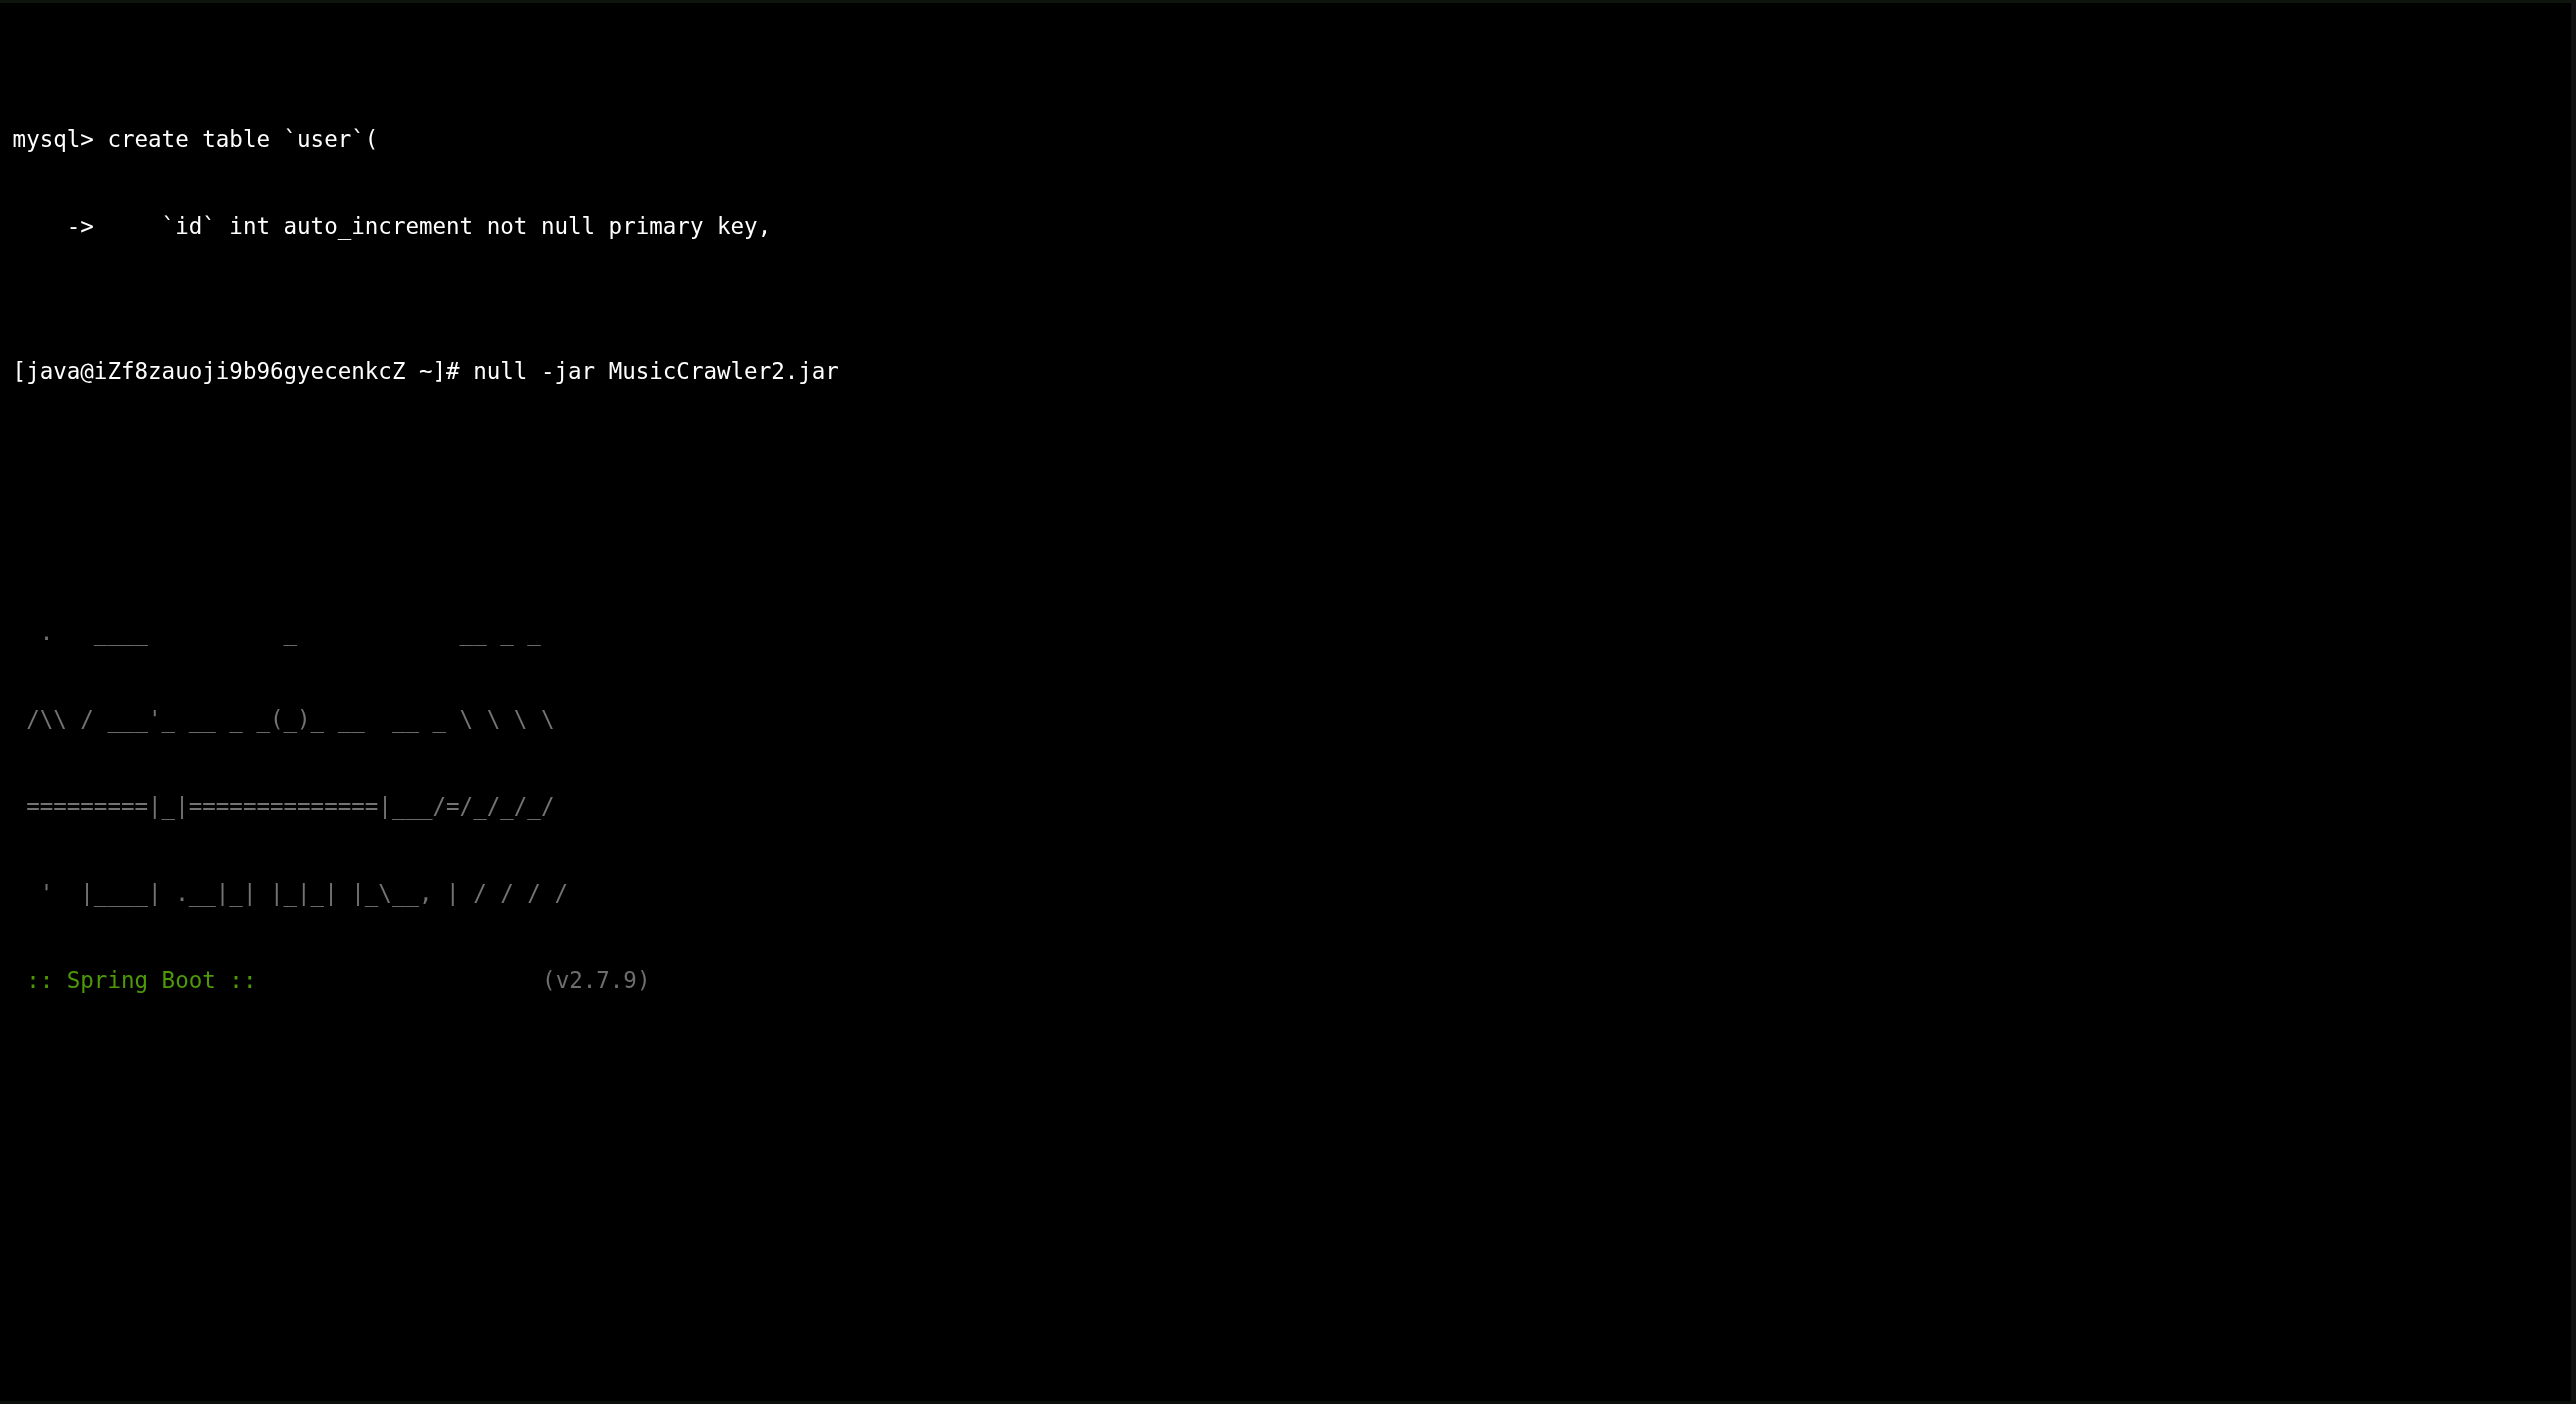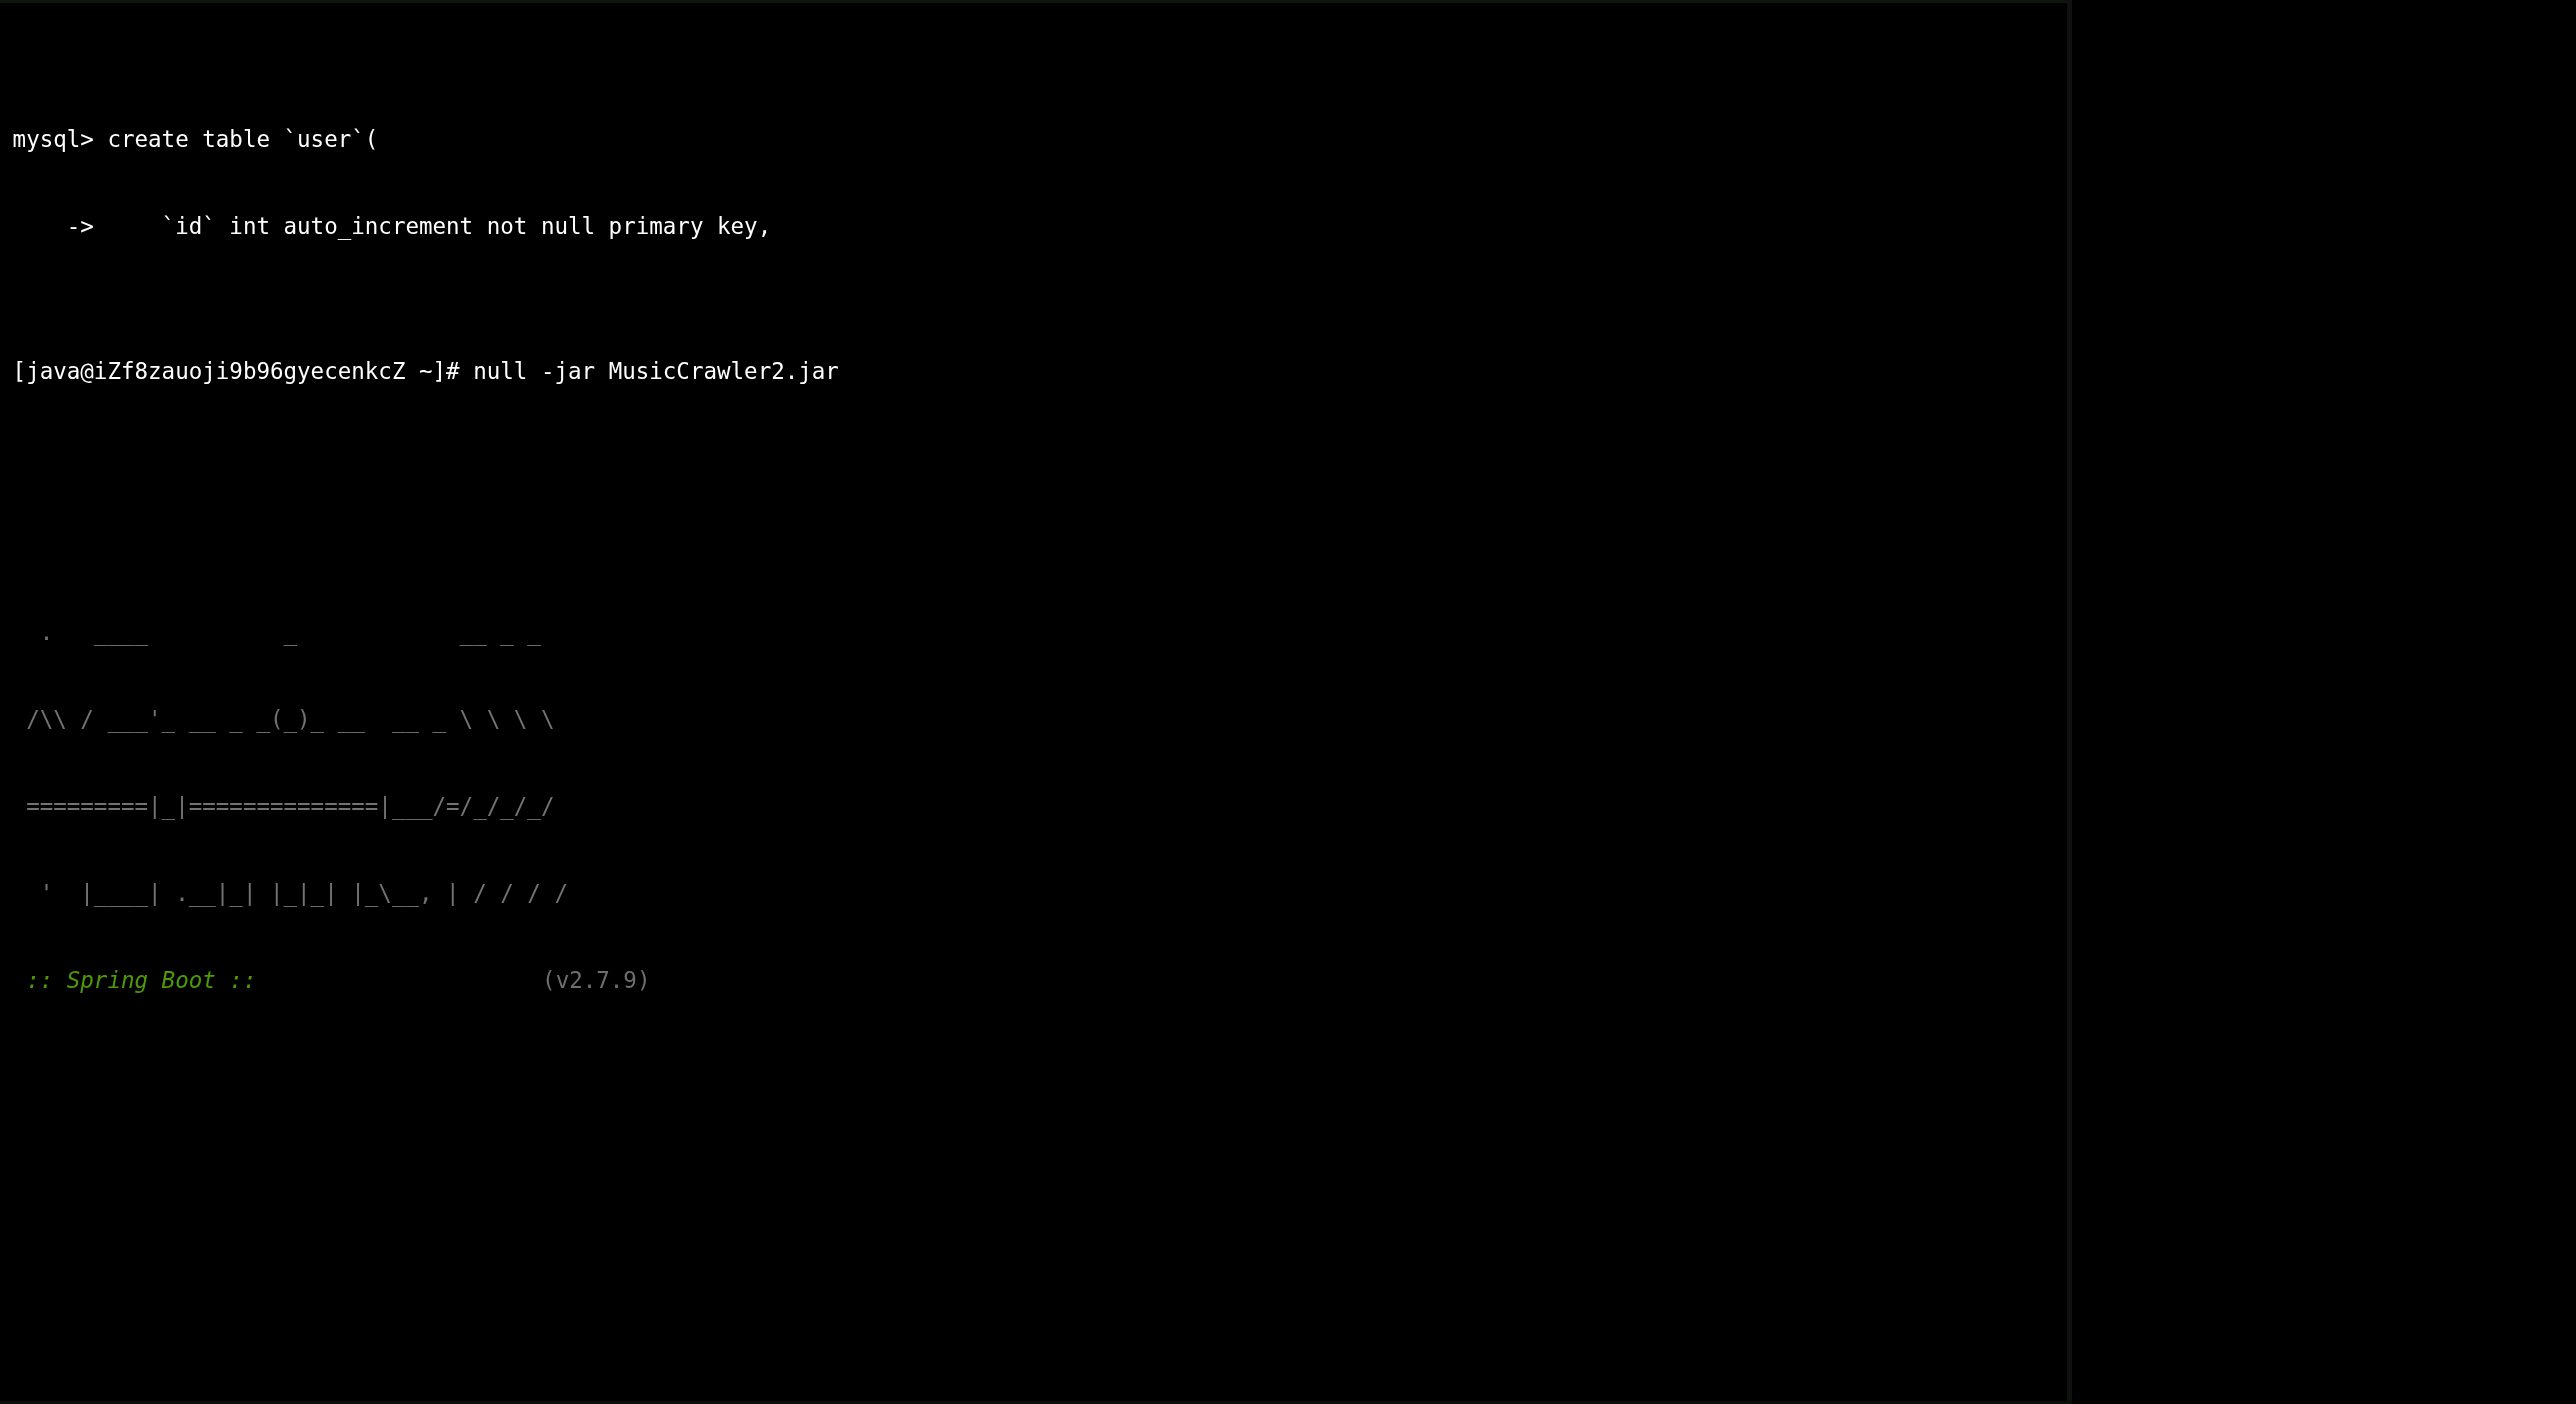--- a/index.html
+++ b/index.html
@@ -10,21 +10,21 @@
   }
   body {
     width: 2576px;
     height: 1405px;
     overflow: hidden;
     font-family: "DejaVu Sans Mono", "Liberation Mono", monospace;
   }
 
   #terminal {
     position: relative;
-    width: 2072px;
+    width: 2576px;
     height: 1405px;
     background: #000000;
     box-sizing: border-box;
     padding: 3.6px 0 0 0;
     overflow: hidden;
   }
 
   
   #top-edge {
     position: absolute;
@@ -58,21 +58,21 @@
     white-space: pre;
     letter-spacing: 0px;
     font-family: "DejaVu Sans Mono", "Liberation Mono", monospace;
   }
 
   .line { white-space: pre; }
   .c-white     { color: #ffffff; }
 
   .banner { color: #737373; }
   .banner-version { color: #6e6e6e; margin-left: 48px; }
-  .banner-title { color: #4e9a06; font-style: italic; }
+  .banner-title { color: #4e9a06; }
 
   .blank-line { height: 29px; }
 </style>
 </head>
 <body>
 
 <div id="terminal">
   <div id="top-edge"></div>
   <div id="right-edge"></div>
   <div id="bottom-edge"></div>

